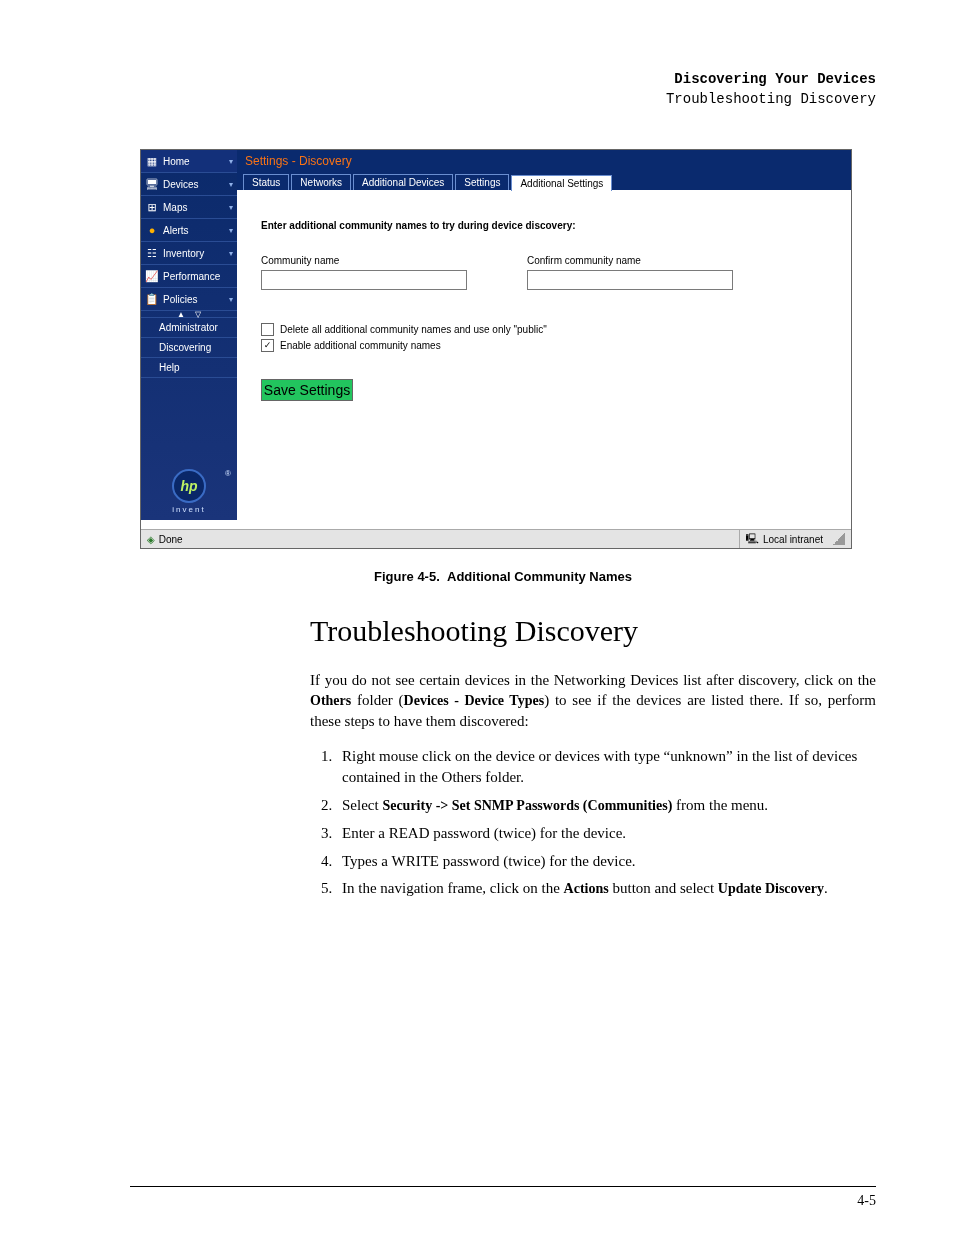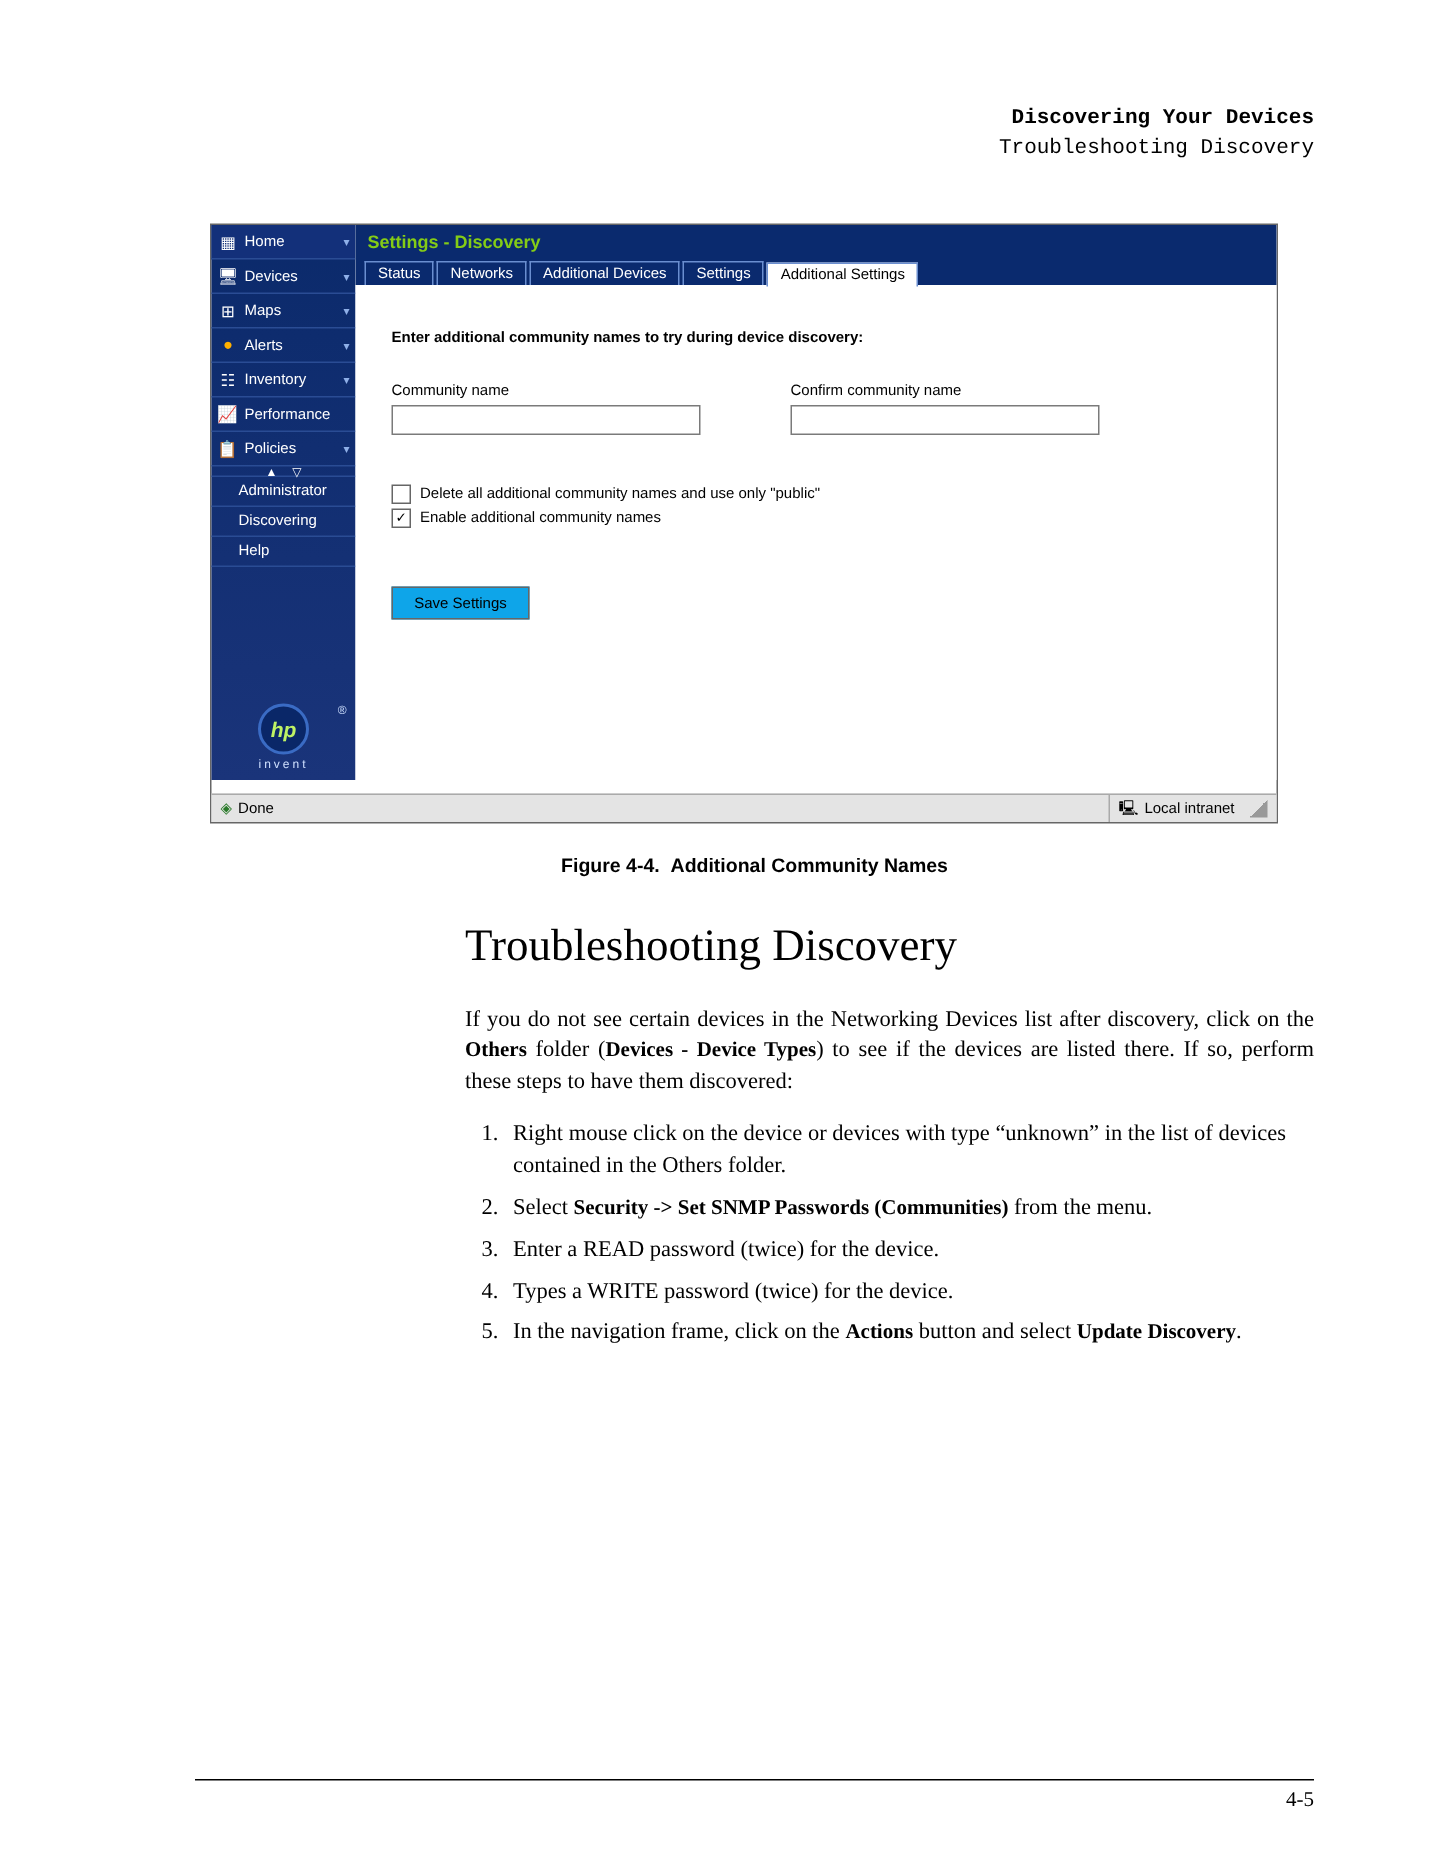--- a/index.html
+++ b/index.html
@@ -11,34 +11,34 @@
   .side-item{display:flex;align-items:center;gap:4px;padding:4px 4px;border-bottom:1px solid #2a4c94;font-size:10px}
   .side-item.home{background:#13307a}
   .side-icon{width:14px;height:14px;display:inline-flex;align-items:center;justify-content:center;font-size:11px}
   .dd{margin-left:auto;font-size:8px;color:#8fb0e8}
   .side-sub{padding:4px 6px 4px 18px;font-size:10px;border-bottom:1px solid #2a4c94}
   .logo-wrap{position:absolute;bottom:6px;left:0;width:96px;text-align:center;color:#cfe0ff}
   .logo-circle{width:30px;height:30px;border-radius:50%;background:#0a2768;border:2px solid #3a6bc4;margin:0 auto 2px;display:flex;align-items:center;justify-content:center;font-style:italic;font-weight:bold;font-size:14px;color:#bef264}
   .invent{font-size:8px;letter-spacing:2px}
   .reg{position:absolute;right:6px;top:0;font-size:8px}
   .main{position:absolute;left:96px;top:0;right:0;bottom:28px;background:#fff}
-  .main-head{background:#0a2a6e;color:#84cc16;font-weight:bold;font-size:12px;padding:4px 8px}
+  .main-head{background:#0a2a6e;color:#f97316;font-weight:normal;font-size:12px;padding:4px 8px}
   .tabbar{background:#0a2a6e;padding:2px 6px 0;display:flex;gap:2px}
   .tab{font-size:10px;padding:2px 8px;background:#0a2a6e;color:#fff;border:1px solid #6a8ed0;border-bottom:none;cursor:pointer}
   .tab.active{background:#fff;color:#000;position:relative;top:1px}
   .form-area{padding:30px 24px;color:#000}
   .form-area .lead{font-size:10px;font-weight:bold;margin-bottom:24px}
   .row{display:flex;gap:60px}
   .field{display:flex;flex-direction:column;gap:4px}
   .field label{font-size:10px}
   .field input{width:200px;height:16px;border:1px solid #7a7a7a;font-size:11px}
   .checks{margin-top:33px;font-size:10px}
   .checks div{display:flex;align-items:center;gap:6px;margin:3px 0}
   .chk{width:11px;height:11px;border:1px solid #666;display:inline-flex;align-items:center;justify-content:center;font-size:9px;line-height:1}
-  .btn{margin-top:36px;width:90px;height:20px;border:1px solid #666;background:#0ea5e9;font-size:10px;display:inline-flex;align-items:center;justify-content:center;cursor:pointer}
+  .btn{margin-top:24px;width:90px;height:20px;border:1px solid #666;background:#22c55e;font-size:14px;display:inline-flex;align-items:center;justify-content:center;cursor:pointer}
   .statusbar{position:absolute;left:0;right:0;bottom:0;height:18px;border-top:1px solid #aaa;background:#e4e4e4;display:flex;align-items:center;font-size:10px}
   .status-left{padding:0 6px;display:flex;align-items:center;gap:4px}
   .status-right{margin-left:auto;padding:0 6px;display:flex;align-items:center;gap:4px;border-left:1px solid #aaa;height:100%}
   .grip{margin-left:6px;width:12px;height:12px;background:linear-gradient(135deg,transparent 50%,#999 50%)}
   .caption{text-align:center;font-family:Arial,Helvetica,sans-serif;font-size:13px;margin:16px 0 30px}
   .caption b{font-weight:bold}
   .content{margin-left:180px}
   .h2{font-family:"Times New Roman",serif;font-weight:400;font-size:30px;margin:0 0 22px}
   .para{font-size:15px;line-height:1.35;margin:0 0 14px;text-align:justify}
   .para b,.li b{font-family:Liberation Serif, serif;font-weight:bold;font-size:14px}
@@ -159,21 +159,21 @@
       </div>
       <div class="status-right">
         <span>🖳</span>
         <span>Local intranet</span>
         <span class="grip"></span>
       </div>
     </div>
   </div>
 
   <div class="caption">
-    <b>Figure 4-4.</b>&nbsp;&nbsp;<b>Additional Community Names</b>
+    <b>Figure 4-5.</b>&nbsp;&nbsp;<b>Additional Community Names</b>
   </div>
 
   <div class="content">
     <h2 class="h2">Troubleshooting Discovery</h2>
 
     <p class="para">
       <span>If you do not see certain devices in the Networking Devices list after discovery, click on the </span><b>Others</b><span> folder (</span><b>Devices - Device Types</b><span>) to see if the devices are listed there. If so, perform these steps to have them discovered:</span>
     </p>
 
     <ol class="steps">

